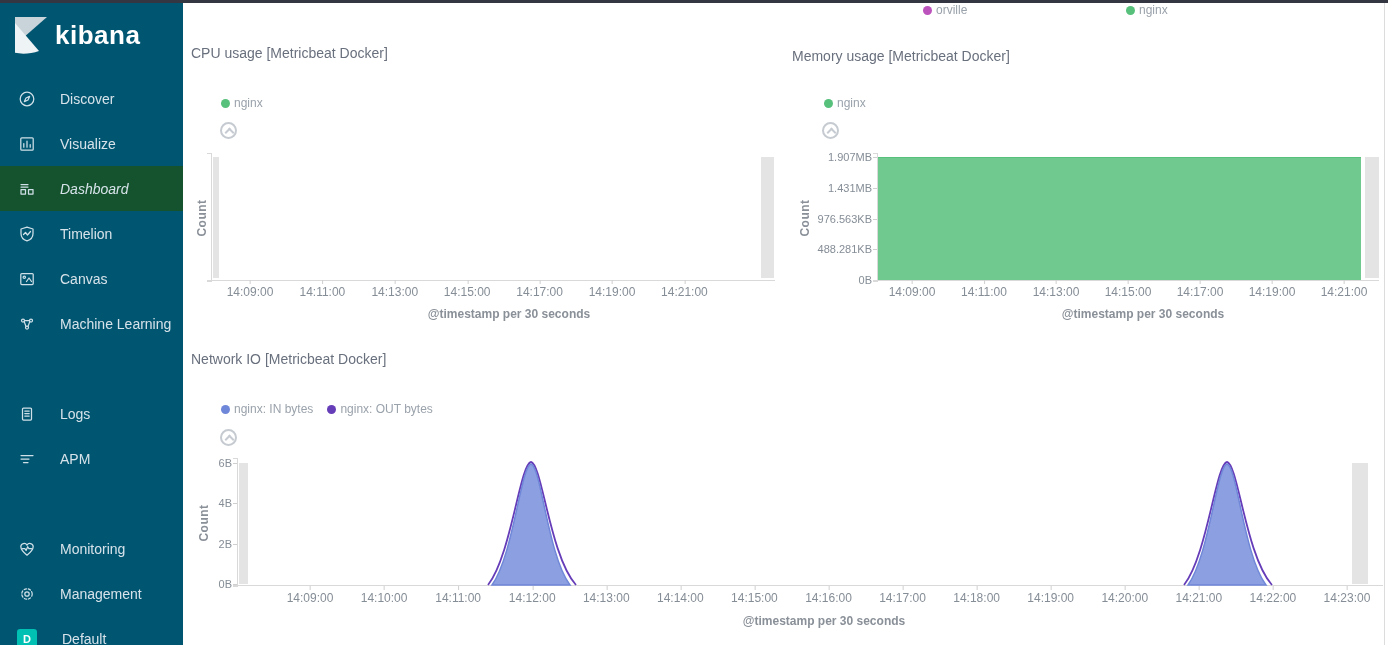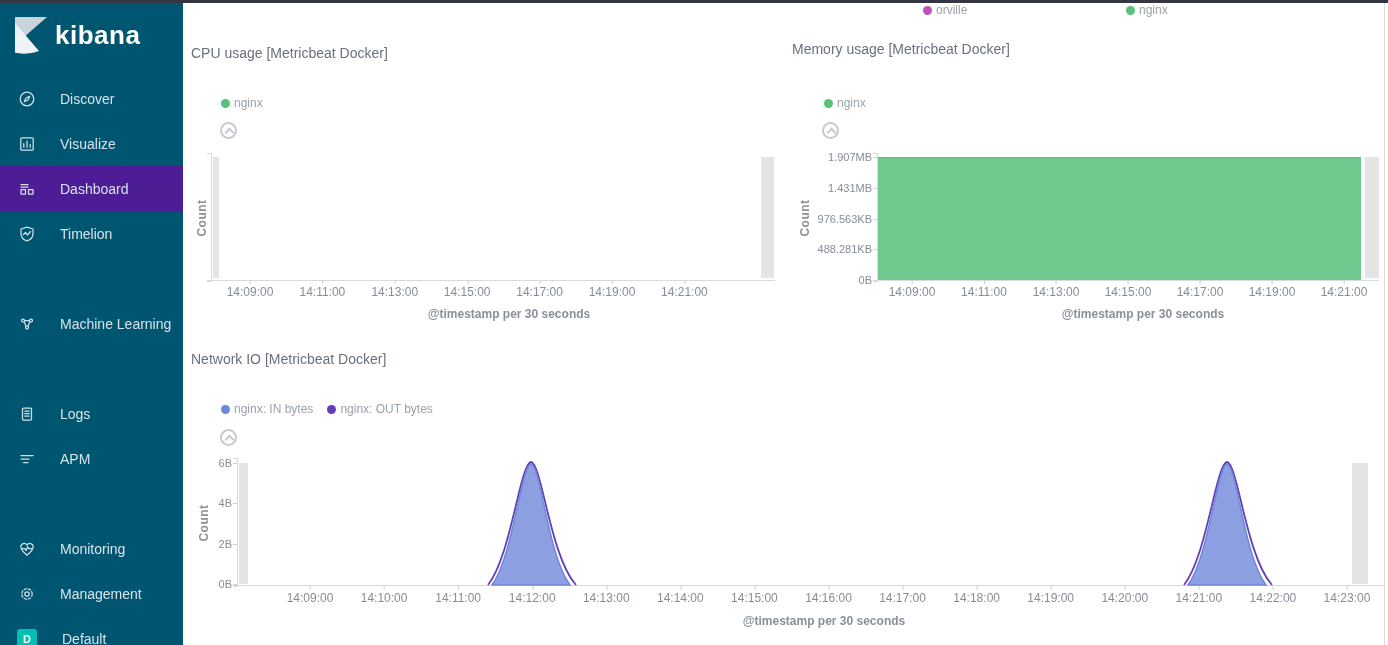--- a/index.html
+++ b/index.html
@@ -9,21 +9,21 @@
 
   
   .topbar-edge { position:absolute; left:0; top:0; width:1388px; height:3px; background:#343741; }
   .content-right-border { position:absolute; left:1384px; top:3px; width:1px; height:642px; background:#dcdcdc; }
 
   
   .sidebar { position:absolute; left:0; top:3px; width:183px; height:642px; background:#005571; }
   .logo { position:absolute; left:10px; top:11px; width:40px; height:40px; }
   .wordmark { position:absolute; left:55px; top:17px; font-size:26px; font-weight:600; color:#ffffff; letter-spacing:0.5px; }
   .nav-item { position:absolute; left:0; width:183px; height:45px; display:flex; align-items:center; padding-left:18px; cursor:pointer; }
-  .nav-item.active { background:#4c1d95; }
+  .nav-item.active { background:#14532d;font-style:italic; }
   .nav-icon { width:18px; height:18px; margin-right:24px; flex:none; display:inline-flex; }
   .nav-icon svg { width:18px; height:18px; stroke:#cfe0e8; stroke-width:1.25; fill:none; stroke-linecap:round; stroke-linejoin:round; }
   .nav-label { font-size:14px; color:#d7e3ea; white-space:nowrap; }
   .space-badge { width:20px; height:20px; border-radius:3px; background:#00bfb3; color:#fff; font-size:11px; font-weight:bold; display:flex; align-items:center; justify-content:center; margin-left:-1px; margin-right:25px; }
 
   
   .panel-title { position:absolute; font-size:14px; color:#69707d; white-space:nowrap; cursor:pointer; }
   .legend { position:absolute; display:flex; gap:14px; align-items:center; }
   .legend-item { display:flex; align-items:center; gap:4px; font-size:12px; color:#9aa2ab; cursor:pointer; white-space:nowrap; }
   .dot { width:9px; height:9px; border-radius:50%; flex:none; }
@@ -102,20 +102,30 @@
     </div>
     <div class="nav-item" style="top:208px">
       <span class="nav-icon">
           <svg viewBox="0 0 18 18">
             <path d="M9,2.2 L15,4 V8.5 C15,12.5 12.5,14.8 9,15.8 C5.5,14.8 3,12.5 3,8.5 V4 Z"></path>
             <path d="M5.5,9.5 L7.5,7.5 L9.5,10 L12.5,6.5"></path>
           </svg>
         </span>
       <span class="nav-label">Timelion</span>
     </div>
+    <div class="nav-item" style="top:253px">
+      <span class="nav-icon">
+          <svg viewBox="0 0 18 18">
+            <rect x="2.8" y="3.5" width="12.4" height="11" rx="1"></rect>
+            <circle cx="6.3" cy="7.2" r="1.2"></circle>
+            <path d="M8.5,11.5 L11,8 L13.5,11.5"></path>
+          </svg>
+        </span>
+      <span class="nav-label">Canvas</span>
+    </div>
     <div class="nav-item" style="top:298px">
       <span class="nav-icon">
           <svg viewBox="0 0 18 18">
             <circle cx="5" cy="5.5" r="1.5"></circle>
             <circle cx="13" cy="5.5" r="1.5"></circle>
             <circle cx="9" cy="12.5" r="1.5"></circle>
             <path d="M6.2,6.6 L7.9,11.2 M11.8,6.6 L10.1,11.2 M6.6,5.5 H11.4"></path>
           </svg>
         </span>
       <span class="nav-label">Machine Learning</span>
@@ -195,21 +205,21 @@
   <span class="xtick" style="left: 39px;">14:09:00</span>
       <span class="xtick" style="left: 111.4px;">14:11:00</span>
       <span class="xtick" style="left: 183.8px;">14:13:00</span>
       <span class="xtick" style="left: 256.2px;">14:15:00</span>
       <span class="xtick" style="left: 328.6px;">14:17:00</span>
       <span class="xtick" style="left: 401px;">14:19:00</span>
       <span class="xtick" style="left: 473.4px;">14:21:00</span>
     </div>
   <div class="x-caption" style="left:493px; top:307px;">@timestamp per 30 seconds</div>
 
-  <div class="panel-title" style="left:792px; top:41px;">Memory usage [Metricbeat Docker]</div>
+  <div class="panel-title" style="left:792px; top:48px;">Memory usage [Metricbeat Docker]</div>
   <div class="legend" style="left:824px; top:96px;">
     <span class="legend-item">
       <span class="dot dot-green"></span>
       <span>nginx</span>
     </span>
   </div>
   <div class="chevron-btn" style="left:822px; top:122px;"></div>
   <div class="count-label" style="left:797px; top:155px; height:125px;">
       <span>Count</span>
     </div>

